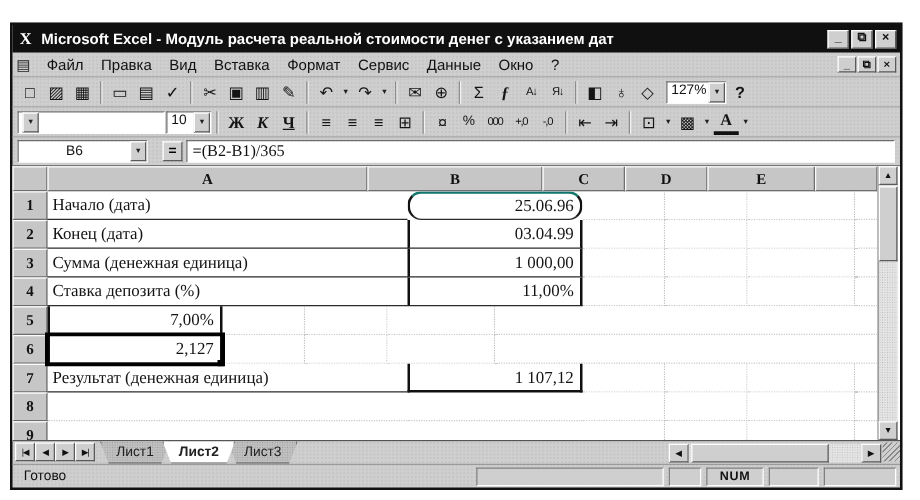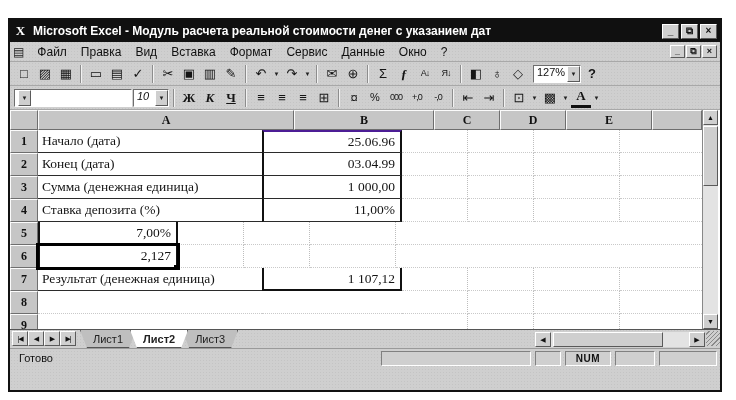--- a/index.html
+++ b/index.html
@@ -42,21 +42,21 @@
   .tbtn.md { font-size:11px; }
   .drop { width:9px; height:20px; display:flex; align-items:center; justify-content:center;
           font-size:6px; color:#222; flex:0 0 auto; }
   .tsep { width:2px; height:18px; border-left:1px solid #8d8d8d; border-right:1px solid #f2f2f2;
           margin:0 3px; flex:0 0 auto; }
   .combo { height:18px; background:#fff; border:1px solid; border-color:#6e6e6e #fff #fff #6e6e6e;
            display:flex; align-items:flex-start; font-size:11px; color:#111; padding-left:3px; }
   .combo .drop { background:#cfcfcf; border:1px solid; border-color:#fff #5a5a5a #5a5a5a #fff;
                  height:16px; width:13px; font-size:6px; }
   .font-combo { width:118px;flex-direction:column; }
-  .size-combo { width:36px;font-style:italic; }
+  .size-combo { width:36px; }
   .zoom-combo { width:48px; margin-left:4px; }
   .b-ic { font-weight:bold; font-family:"Liberation Serif",serif; }
   .i-ic { font-style:italic; font-family:"Liberation Serif",serif; font-weight:bold; }
   .u-ic { text-decoration:underline; font-family:"Liberation Serif",serif; font-weight:bold; }
   .fc-ic { font-family:"Liberation Serif",serif; font-weight:bold; border-bottom:3px solid #111;
            line-height:0.9; }
 
   
   .formulabar { height:23px; display:flex; align-items:center; padding:1px 4px;
                 border-bottom:1px solid #777; flex:0 0 auto; }
@@ -81,29 +81,29 @@
   .hcell { background:#c6c6c6; border:1px solid; border-color:#fbfbfb #6e6e6e #6e6e6e #fbfbfb;
            display:flex; align-items:center; justify-content:center;
            font:bold 12px "Liberation Serif", serif; color:#111; flex:0 0 auto; }
   .rows { flex:1; overflow:hidden; }
   .grid-row { height:23px; display:flex; }
   .rn { width:28px; background:#c6c6c6; border:1px solid; border-color:#fbfbfb #6e6e6e #6e6e6e #fbfbfb;
         display:flex; align-items:center; justify-content:center;
         font:bold 12px "Liberation Serif", serif; color:#111; flex:0 0 auto; }
   .cell { height:23px; border-bottom:1px dotted #c9c9c9; flex:0 0 auto;
           font:13.5px "Liberation Serif", serif; color:#141414; display:flex; align-items:center; }
-  .ca { width:224px; padding-left:4px; }
+  .ca { width:288px; padding-left:4px; }
   .cb { width:140px; justify-content:flex-end; padding-right:5px; position:relative; }
   .cc { width:66px; border-right:1px dotted #bdbdbd; }
   .cd { width:66px; border-right:1px dotted #bdbdbd; }
   .ce { width:86px; border-right:1px dotted #bdbdbd; }
   .cf { flex:1 1 auto; }
   .u7 .ca { border-bottom:1px solid #2b2b2b; }
   .u7 .cb { border-left:2px solid #111; border-right:2px solid #111; border-bottom:1px solid #2b2b2b; }
-  .r1 .cb { border-top:2px solid #4c1d95; }
+  .r1 .cb { border-top:2px solid #0f766e;border-radius:11px; }
   .r7 .cb { border-bottom:2px solid #111; }
   .cb.active { outline:3px solid #000; outline-offset:-1px; z-index:2; }
   .cb.active::after { content:""; position:absolute; right:-3px; bottom:-3px; width:5px; height:5px;
                       background:#000; }
 
   
   .vscroll { width:16px; position:relative; background:#e3e3e3;
              background-image:radial-gradient(#bdbdbd 0.5px, transparent 0.5px); background-size:2px 2px;
              border-left:1px solid #888; }
   .sbtn { position:absolute; left:0; width:15px; height:15px; background:#cfcfcf; border:1px solid;
@@ -252,20 +252,29 @@
     <span class="tbtn">⇥</span>
     <span class="tsep"></span>
     <span class="tbtn">⊡</span>
     <span class="drop">▼</span>
     <span class="tbtn">▩</span>
     <span class="drop">▼</span>
     <span class="tbtn fc-ic">А</span>
     <span class="drop">▼</span>
   </div>
 
+  <div class="formulabar">
+    <span class="namebox">
+      <span class="val">B6</span>
+      <span class="drop">▼</span>
+    </span>
+    <span class="fx-gap"></span>
+    <span class="eq-btn">=</span>
+    <span class="formula-field">=(B2-B1)/365</span>
+  </div>
 
   <div class="grid-wrap">
     <div class="grid">
       <div class="hdr-row">
         <div class="hcell" style="width:28px"></div>
         <div class="hcell" style="width:256px">A</div>
         <div class="hcell" style="width:140px">B</div>
         <div class="hcell" style="width:66px">C</div>
         <div class="hcell" style="width:66px">D</div>
         <div class="hcell" style="width:86px">E</div>

